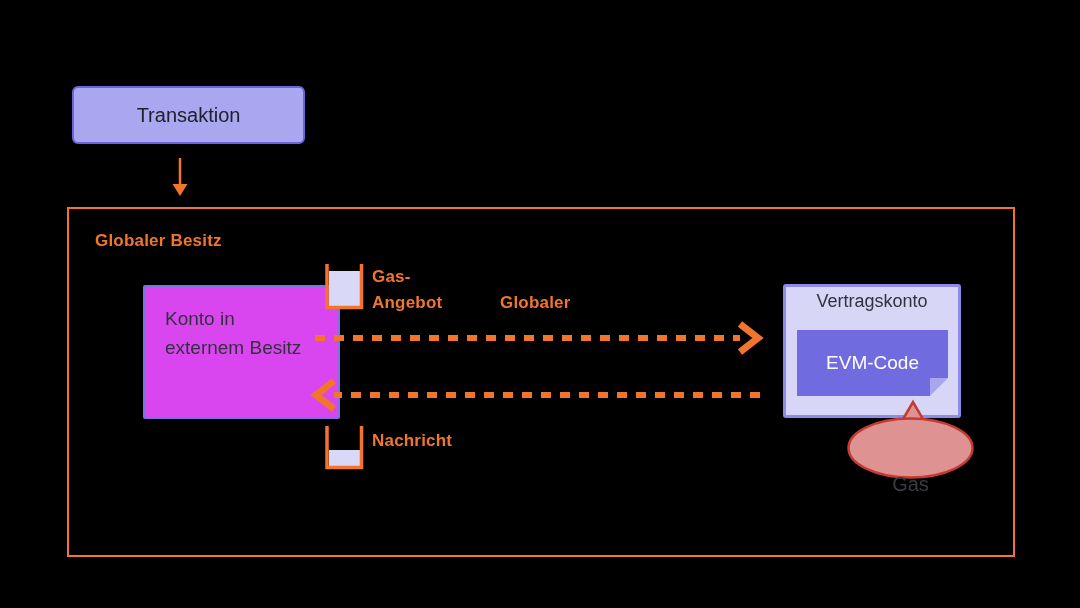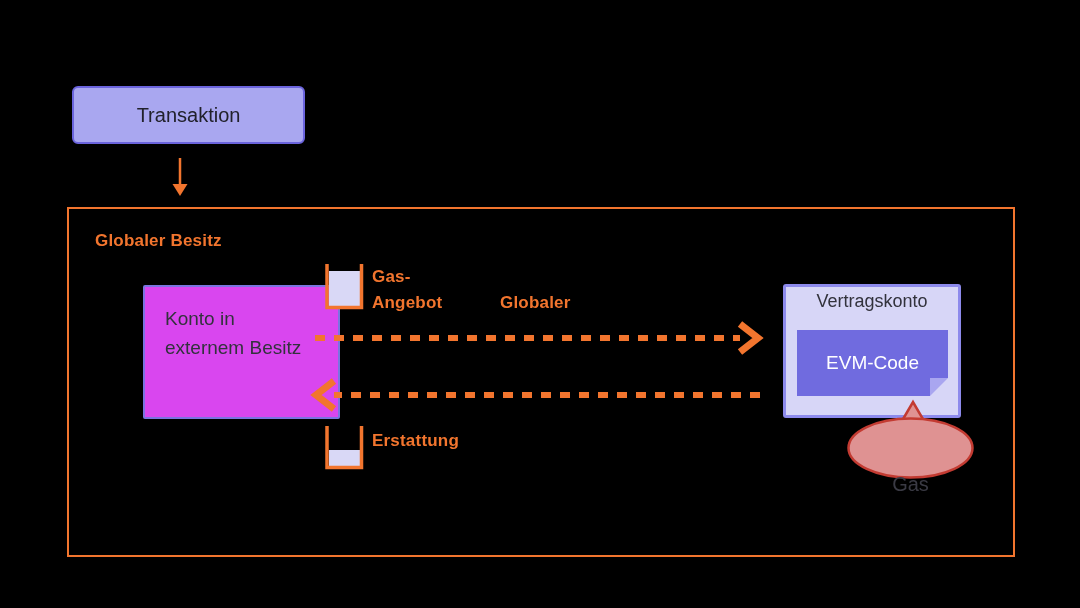--- a/index.html
+++ b/index.html
@@ -74,21 +74,21 @@
   <div class="abs orange-label global-label">Globaler Besitz</div>
 
   <div class="abs eoa-box">
     <span>Konto in externem Besitz</span>
   </div>
 
   <div class="abs orange-label gas-offer-label">Gas-Angebot</div>
 
   <div class="abs orange-label message-label">Globaler</div>
 
-  <div class="abs orange-label refund-label">Erstattung</div>
+  <div class="abs orange-label refund-label">Nachricht</div>
 
   <div class="abs contract-box">
     <span class="contract-title">Vertragskonto</span>
   </div>
 
   <div class="abs evm-box">
     <div class="evm-bg"></div>
     <div class="evm-fold"></div>
     <span class="evm-text">EVM-Code</span>
   </div>

